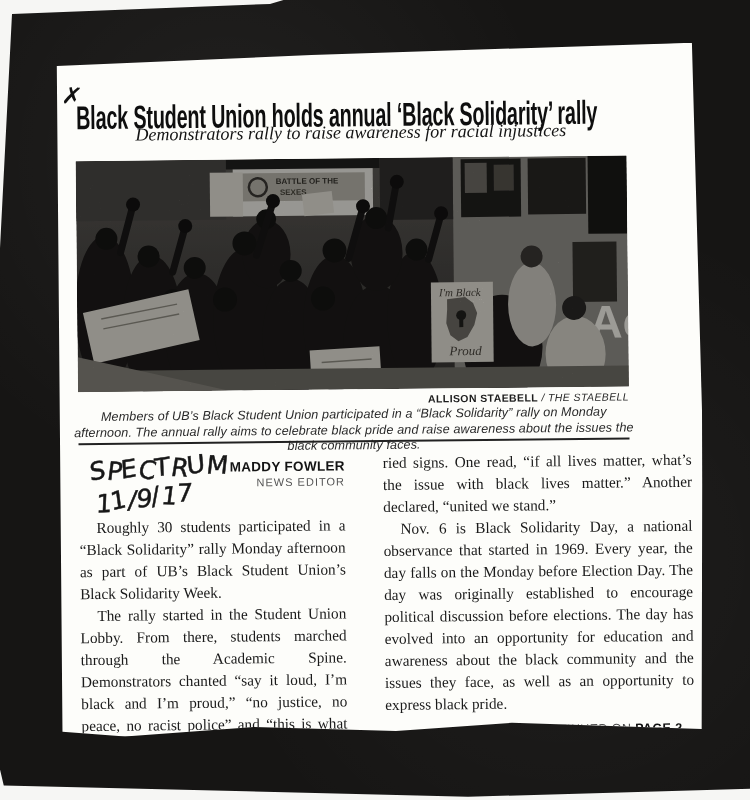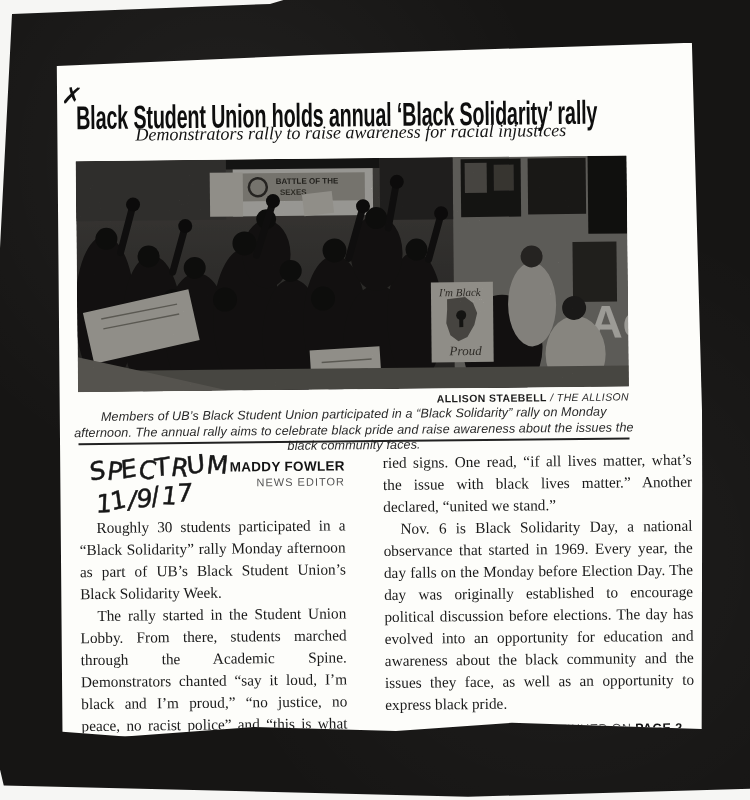--- a/index.html
+++ b/index.html
@@ -201,21 +201,21 @@
 
       <rect x="0" y="210" width="551" height="21" fill="#6f6d66"></rect>
       <path d="M0 231 L0 196 L70 212 L150 231 Z" fill="#85827a"></path>
       <rect width="551" height="231" filter="url(#grain)" opacity="0.35"></rect>
     </svg>
   </div>
 
   <div class="credit">
     <span class="name">ALLISON STAEBELL</span>
     <span class="org">/</span>
-    <span class="org">THE ALLISON</span>
+    <span class="org">THE STAEBELL</span>
   </div>
 
   <div class="caption">Members of UB’s Black Student Union participated in a “Black Solidarity” rally on Monday afternoon. The annual rally aims to celebrate black pride and raise awareness about the issues the black community faces.</div>
 
   <div class="divider"></div>
 
   <div class="col col1">
     <div class="byline-row">
       <svg class="note" viewBox="0 0 158 64">
         <g transform="skewX(-6)">

